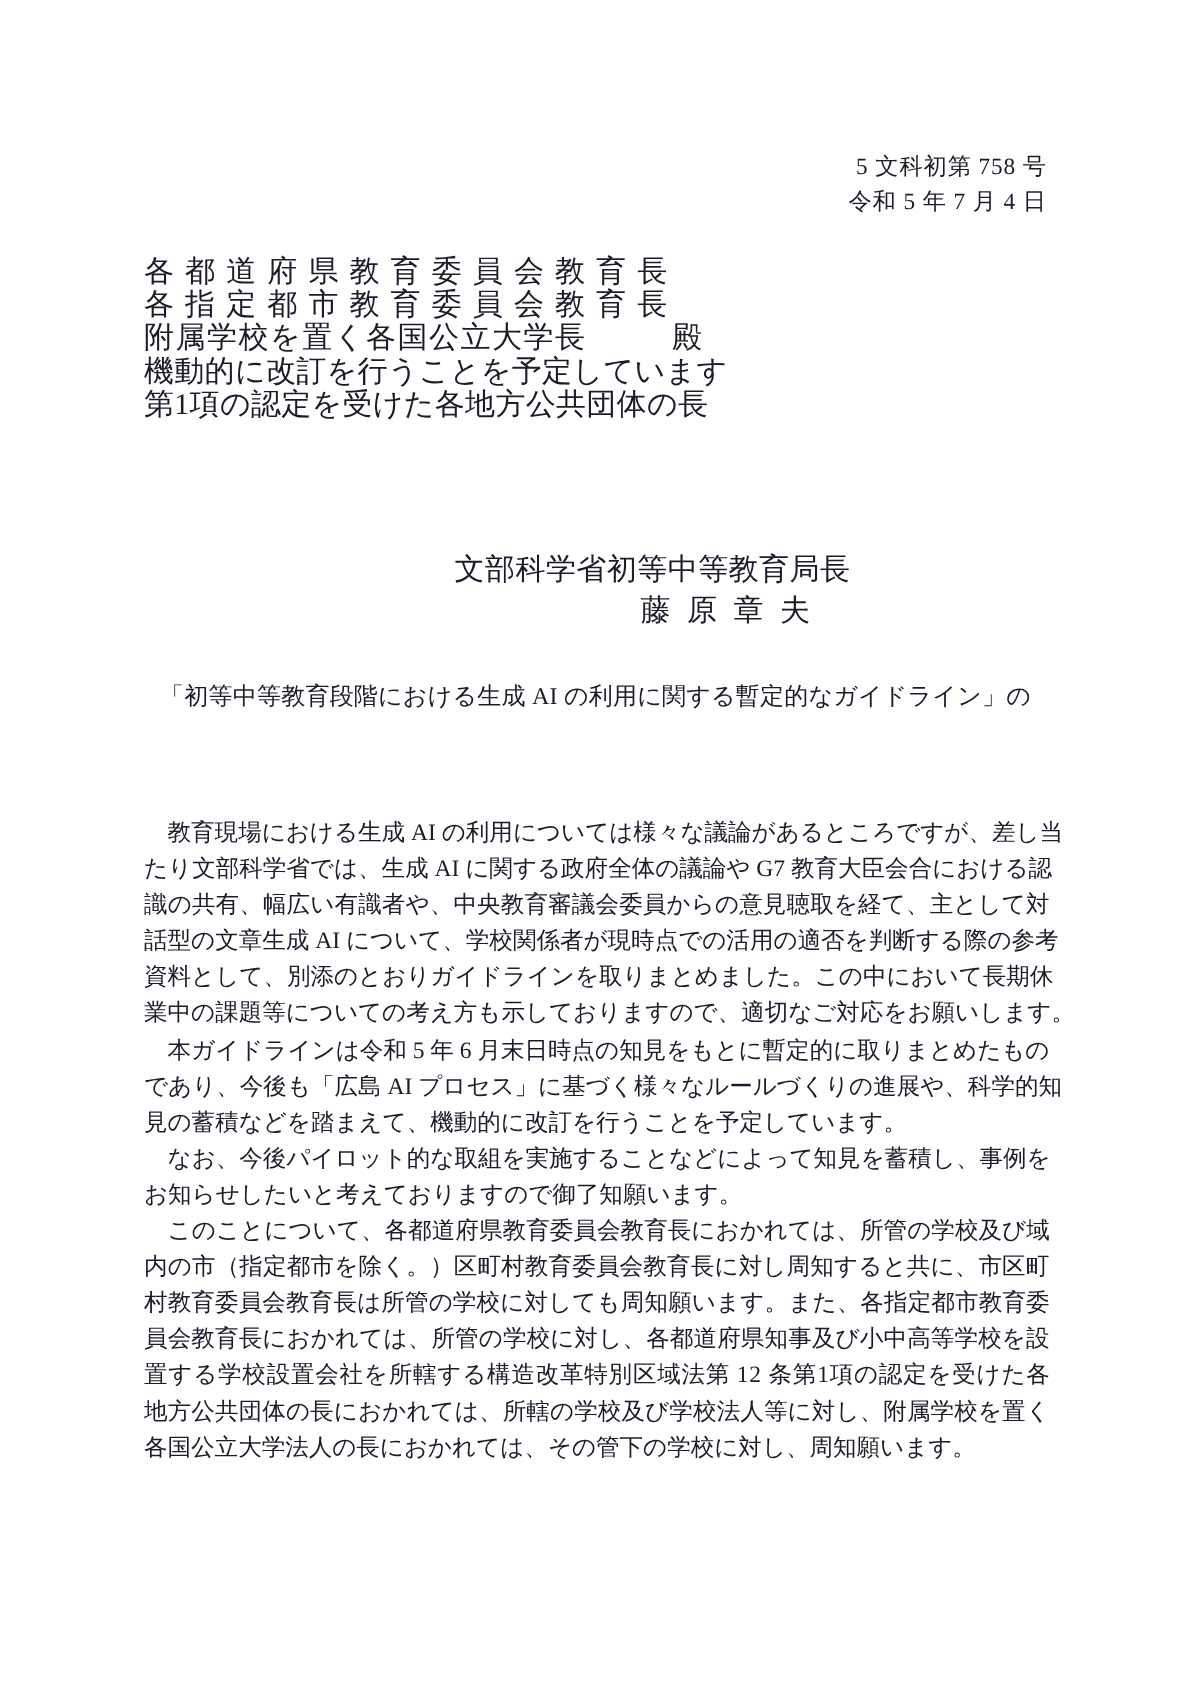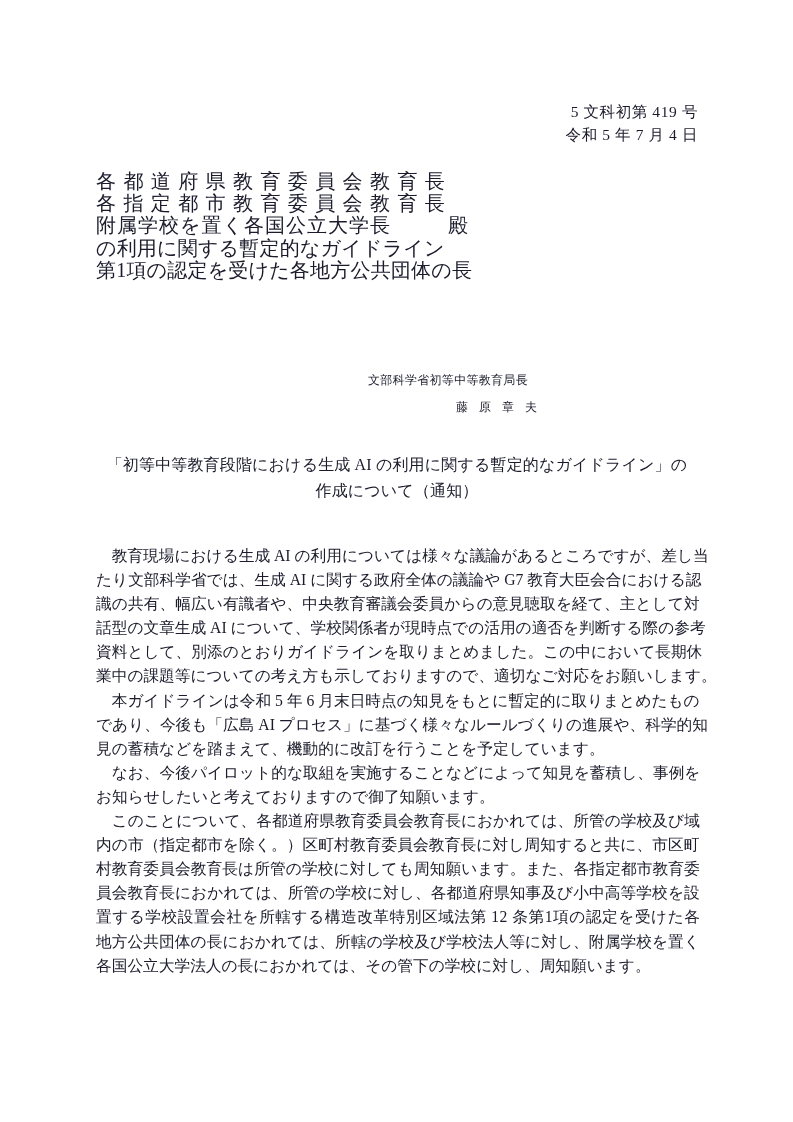--- a/index.html
+++ b/index.html
@@ -59,24 +59,24 @@
   .dono {
     position: absolute;
     left: 352px;
     top: 0;
     letter-spacing: 0;
   }
 
   
   .sender {
     position: absolute;
-    left: 93px;
+    left: 80px;
     top: 368px;
     width: 602px;
-    font-size: 12px;
+    font-size: 20px;
     line-height: 25px;
   }
   .sender .org {
     text-align: center;
     padding-left: 108px;
     letter-spacing: 0.3px;
   }
   .sender .name {
     text-align: center;
     padding-left: 216px;
@@ -121,51 +121,50 @@
     justify-content: space-between;
   }
   .ln-j > span { white-space: pre; }
 </style>
 </head>
 <body>
 
 <div class="page">
 
   <div class="doc-header">
-    <div>5 文科初第 419 号</div>
+    <div>5 文科初第 758 号</div>
     <div>令和 5 年 7 月 4 日</div>
   </div>
 
   <div class="addressee">
     <div class="line">
       <span class="sp-wide">各都道府県教育委員会教育長</span>
     </div>
     <div class="line">
       <span class="sp-wide">各指定都市教育委員会教育長</span>
     </div>
     <div class="line">
       <span class="sp-mid">附属学校を置く各国公立大学長</span>
       <span class="dono">殿</span>
     </div>
     <div class="line">
-      <span class="sp-tight">の利用に関する暫定的なガイドライン</span>
+      <span class="sp-tight">機動的に改訂を行うことを予定しています</span>
     </div>
     <div class="line">
       <span class="sp-tight">第1項の認定を受けた各地方公共団体の長</span>
     </div>
   </div>
 
   <div class="sender">
     <div class="org">文部科学省初等中等教育局長</div>
     <div class="name">藤原章夫</div>
   </div>
 
   <div class="doc-title">
     <div>「初等中等教育段階における生成 AI の利用に関する暫定的なガイドライン」の</div>
-    <div>作成について（通知）</div>
   </div>
 
   <div class="body-text">
     <p id="p1">
         <span class="ln ln-j">
           <span>　</span>
           <span>教</span>
           <span>育</span>
           <span>現</span>
           <span>場</span>

